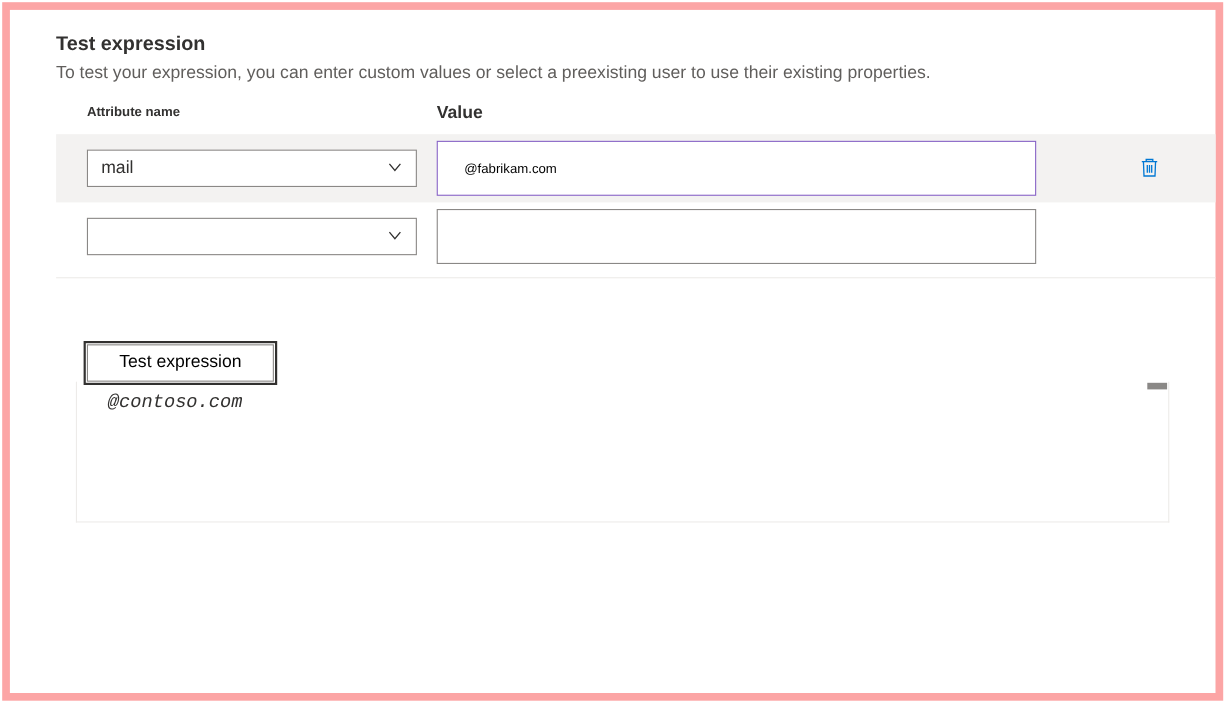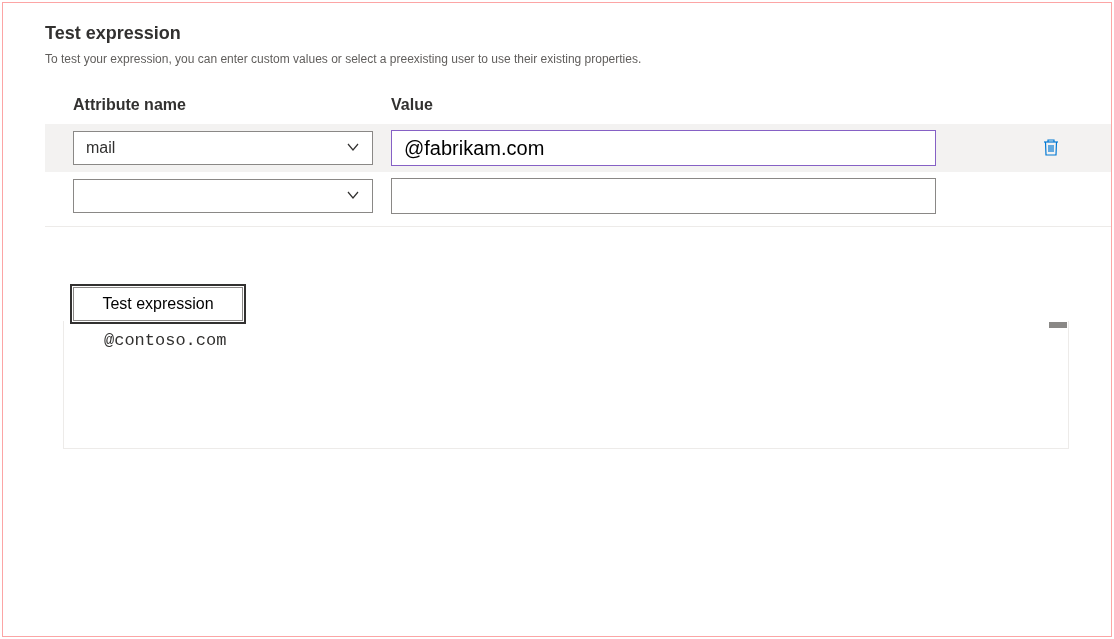--- a/index.html
+++ b/index.html
@@ -8,45 +8,45 @@
       padding: 0;
     }
     body {
       font-family: 'Segoe UI', -apple-system, BlinkMacSystemFont, sans-serif;
       font-size: 14px;
       color: #323130;
       background: #fff;
       padding: 2px;
     }
     .container {
-      border: 1px solid #fca5a5;
+      border: 7px solid #fca5a5;
       padding: 20px 42px 30px 42px;
       width: 1110px;
       height: 635px;
     }
     .section-title {
       font-size: 18px;
       font-weight: 600;
       margin-bottom: 8px;
     }
     .description {
-      font-size: 12px;
+      font-size: 16px;
       color: #605e5c;
-      margin-bottom: 30px;
+      margin-bottom: 18px;
     }
     .attr-section {
       padding-left: 28px;
     }
     .headers {
       display: flex;
       margin-bottom: 10px;
     }
     .header-attr {
       width: 318px;
-      font-size: 16px;
+      font-size: 12px;
       font-weight: 600;
     }
     .header-val {
       font-size: 16px;
       font-weight: 600;
       text-align: center;
     }
     .row {
       display: flex;
       align-items: center;
@@ -76,24 +76,24 @@
       flex: 1;
       font-size: 16px;
       text-align: left;
     }
     .chevron-icon {
       width: 14px;
       height: 14px;
     }
     .text-input {
       width: 545px;
-      height: 36px;
+      height: 50px;
       border: 1px solid #8a8886;
-      padding: 0 12px;
-      font-size: 20px;
+      padding: 0 24px;
+      font-size: 12px;
       font-family: inherit;
       outline: none;
     }
     .text-input-focused {
       border: 1px solid #8661c5;
     }
     .delete-btn {
       margin-left: auto;
       width: 36px;
       height: 36px;
@@ -129,24 +129,25 @@
       font-weight: 600;
       margin-top: 64px;
       margin-bottom: 10px;
       margin-left: -2px;
     }
     .output-box {
       margin-left: 18px;
       border: 1px solid #edebe9;
       border-top: none;
       height: 128px;
-      padding: 10px 40px;
+      padding: 10px 28px;
       font-family: 'Courier New', Consolas, monospace;
       font-size: 17px;
       position: relative;
+      font-style: italic;
     }
     .output-scroll-indicator {
       position: absolute;
       top: 1px;
       right: 1px;
       width: 18px;
       height: 6px;
       background: #8a8886;
     }
   </style>

